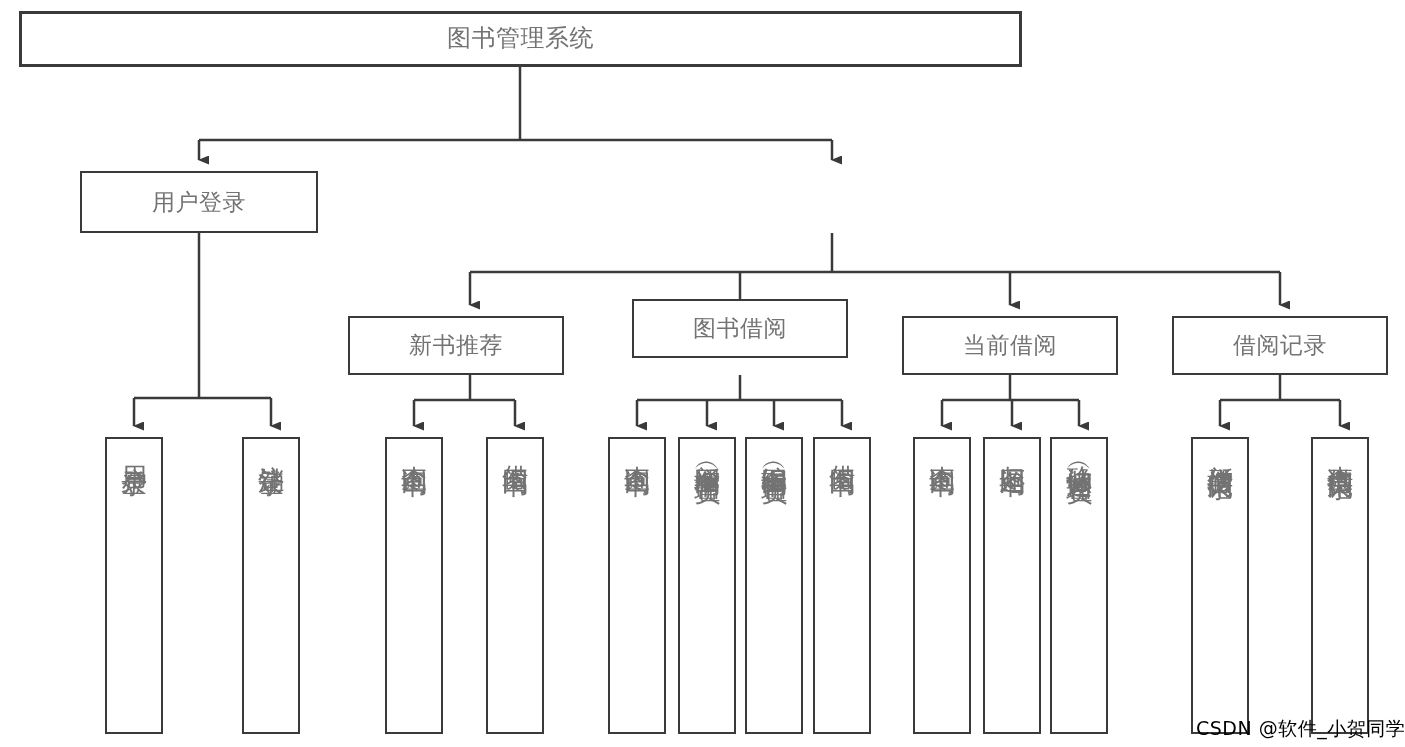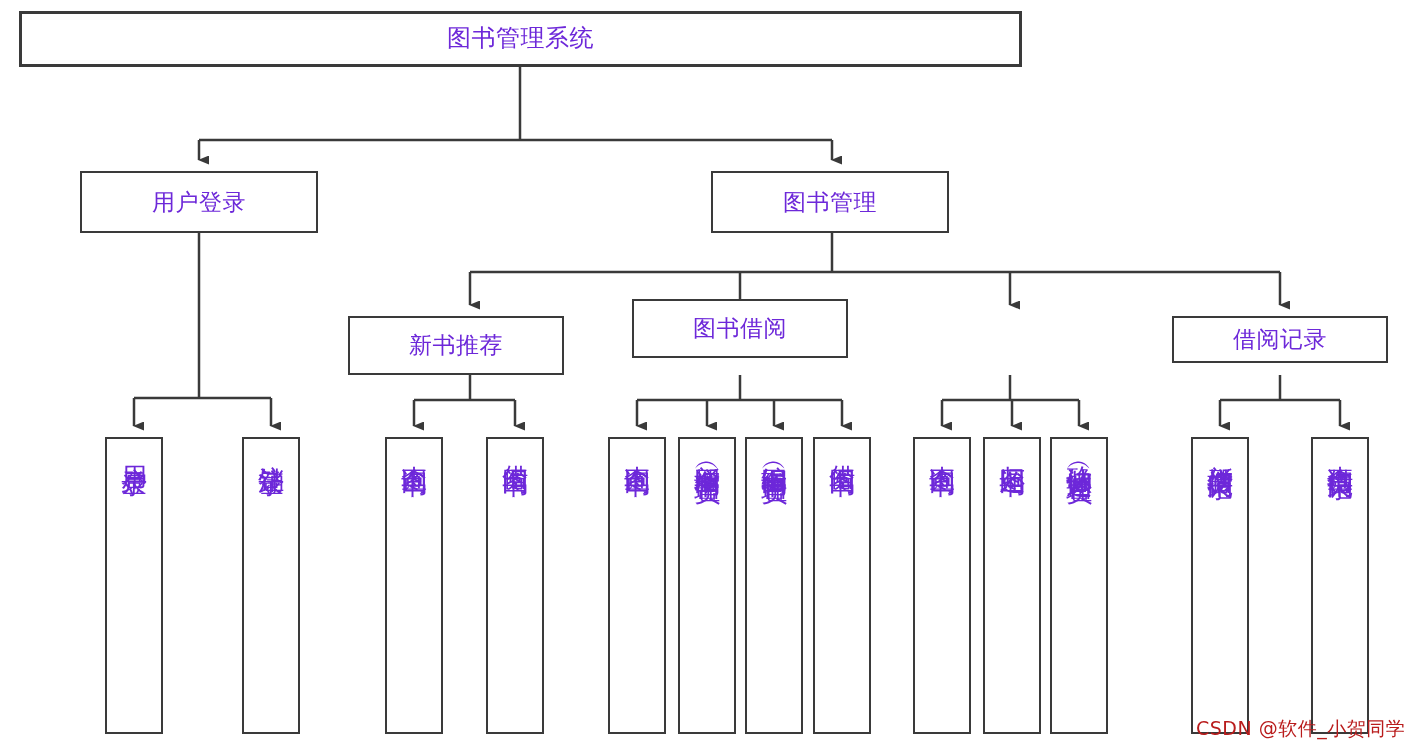--- a/index.html
+++ b/index.html
@@ -27,21 +27,21 @@
     pointer-events: none;
   }
   .node {
     position: absolute;
     box-sizing: border-box;
     background: #ffffff;
     border: 2.5px solid #3a3a3a;
     display: flex;
     align-items: center;
     justify-content: center;
-    color: #6d28d9;
+    color: #737373;
   }
   .node.root {
     border-width: 3px;
   }
   .node-label {
     display: block;
     text-align: center;
     line-height: 1.15;
     letter-spacing: 0.5px;
     white-space: nowrap;
@@ -63,21 +63,21 @@
     writing-mode: vertical-rl;
     text-orientation: upright;
     font-size: 26px;
     line-height: 1.05;
     letter-spacing: 2px;
     white-space: nowrap;
   }
   .watermark {
     position: absolute;
     font-size: 19px;
-    color: #b91c1c;
+    color: #000000;
     white-space: nowrap;
     letter-spacing: 0.5px;
   }
 </style>
 </head>
 <body>
 
 <div id="canvas">
 
   <svg id="edges" viewBox="0 0 1405 747" width="1405" height="747" xmlns="http://www.w3.org/2000/svg">
@@ -130,31 +130,31 @@
     </g>
   </svg>
 
   <div class="node horiz root" style="left: 19px; top: 11px; width: 1003px; height: 56px;">
     <span class="node-label">图书管理系统</span>
   </div>
 
   <div class="node horiz" style="left: 80px; top: 171px; width: 238px; height: 62px;">
     <span class="node-label">用户登录</span>
   </div>
-  <div class="node horiz" style="left: 711px; top: 171px; width: 238px; height: 62px;">
-    <span class="node-label">图书管理</span>
-  </div>
 
   <div class="node horiz" style="left: 348px; top: 316px; width: 216px; height: 59px;">
     <span class="node-label">新书推荐</span>
   </div>
   <div class="node horiz" style="left: 632px; top: 299px; width: 216px; height: 59px;">
     <span class="node-label">图书借阅</span>
   </div>
-  <div class="node horiz" style="left: 1172px; top: 316px; width: 216px; height: 47px; justify-content: center;">
+  <div class="node horiz" style="left: 902px; top: 316px; width: 216px; height: 59px;">
+    <span class="node-label">当前借阅</span>
+  </div>
+  <div class="node horiz" style="left: 1172px; top: 316px; width: 216px; height: 59px; justify-content: center;">
     <span class="node-label">借阅记录</span>
   </div>
 
   <div class="node vert" style="left: 105px; top: 437px; width: 58px; height: 297px;">
     <span class="node-label">用户登录</span>
   </div>
   <div class="node vert" style="left: 242px; top: 437px; width: 58px; height: 297px;">
     <span class="node-label">注销登录</span>
   </div>
 

